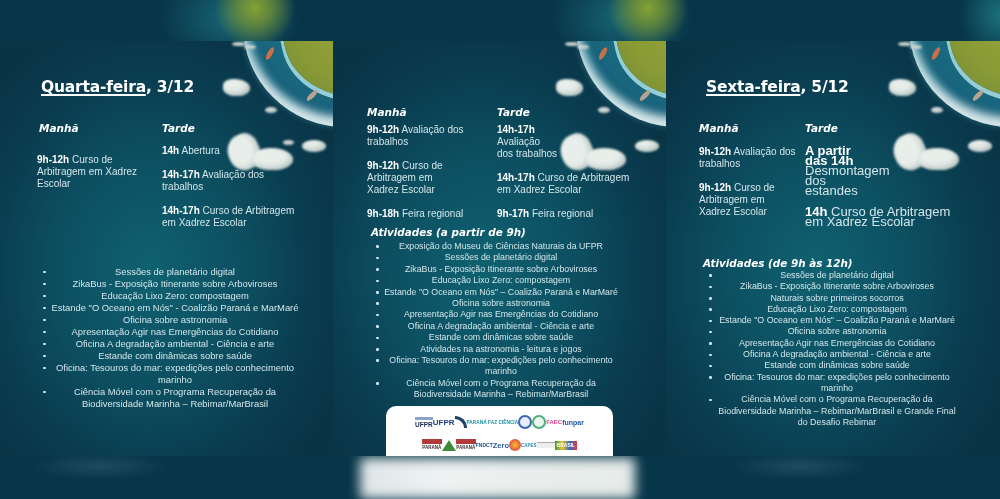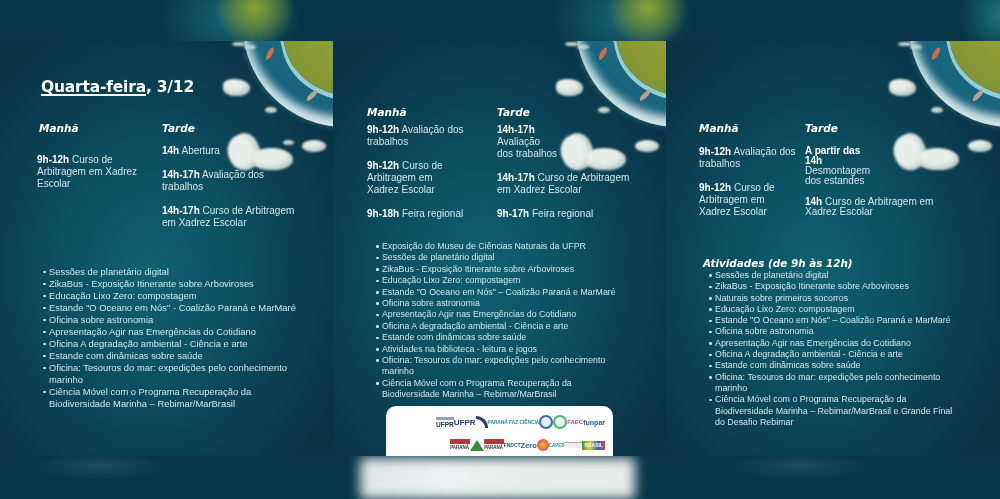--- a/index.html
+++ b/index.html
@@ -81,43 +81,43 @@
   .col-head {
     position: absolute; font-size: 10.5px; font-weight: bold; font-style: italic;
     color: #ffffff; line-height: 12px; white-space: nowrap;
     font-family: "DejaVu Sans", sans-serif;
   }
   .col {
     position: absolute; font-size: 10px; line-height: 12px; color: #d3e6ea;
   }
   .item { margin-bottom: 12px; }
   .item b { color: #ffffff; font-weight: bold; }
-  .small { font-size: 10px; line-height: 10px; }
+  .small { font-size: 13px; line-height: 10px; }
   .small .lbl { display: block; color: #ffffff; font-weight: bold; }
   .act-head {
     position: absolute; font-size: 10.4px; font-weight: bold; font-style: italic;
     color: #ffffff; line-height: 14px; white-space: nowrap;
     font-family: "DejaVu Sans", sans-serif;
   }
   ul.acts {
     position: absolute; list-style: none; font-size: 9.2px; color: #d3e6ea;
   }
-  ul.acts li { position: relative; padding-left: 6px; }
+  ul.acts li { position: relative; padding-left: 6px; text-align: center; }
   ul.acts li::before {
     content: ""; position: absolute; left: 0; top: 0.5em; width: 2.5px; height: 2.5px;
     border-radius: 50%; background: #d3e6ea;
   }
 
   
   .logo-card {
     position: absolute; left: 53px; top: 365px; width: 227px; height: 52px;
     background: #ffffff; border-radius: 10px 10px 0 0;
     padding: 6px 8px 0 8px;
   }
-  .logo-row { display: flex; justify-content: flex-end; align-items: center; height: 20px; }
+  .logo-row { display: flex; justify-content: center; align-items: center; height: 20px; }
   .logo { font-size: 6px; font-weight: bold; white-space: nowrap; line-height: 7px; text-align: center; }
   .lg-ufpr-seal { color: #1d2d5a; border-top: 3px solid #8aa3c8; padding-top: 1px; font-size: 6.5px; }
   .lg-ufpr { color: #1f3c8a; font-size: 8px; }
   .lg-wifi { width: 12px; height: 12px; border-radius: 0 12px 0 0; border-top: 3px solid #23406e; border-right: 3px solid #23406e; }
   .lg-parana-ciencia { color: #1a8fa0; font-size: 4.8px; text-align: left; }
   .lg-seal { width: 14px; height: 14px; border-radius: 50%; border: 2px solid #3b66b7; background: #e6eefa; }
   .lg-seal.green { border-color: #4fae7a; background: #e8f6ec; }
   .lg-faec { color: #e0408a; font-size: 6px; }
   .lg-funpar { color: #1c5aa6; font-size: 7px; }
   .lg-parana { color: #3a2a2a; font-size: 4.5px; border-top: 5px solid #b33a3a; width: 20px; }
@@ -203,31 +203,32 @@
     <div class="item"><b>9h-12h</b> <span>Curso de Arbitragem em Xadrez Escolar</span></div>
     <div class="item"><b>9h-18h</b> <span>Feira regional</span></div>
   </div>
 
   <div class="col" style="left:164px;top:83px;width:134px;">
     <div class="item" style="width:62px;"><b>14h-17h</b> <span>Avaliação dos trabalhos</span></div>
     <div class="item"><b>14h-17h</b> <span>Curso de Arbitragem em Xadrez Escolar</span></div>
     <div class="item"><b>9h-17h</b> <span>Feira regional</span></div>
   </div>
 
+  <div class="act-head" style="left:38px;top:184px;">Atividades (a partir de 9h)</div>
   <ul class="acts" style="left:43px;top:200px;width:244px;line-height:11.4px;font-size:8.8px;">
     <li>Exposição do Museu de Ciências Naturais da UFPR</li>
     <li>Sessões de planetário digital</li>
     <li>ZikaBus - Exposição Itinerante sobre Arboviroses</li>
     <li>Educação Lixo Zero: compostagem</li>
     <li>Estande "O Oceano em Nós" – Coalizão Paraná e MarMaré</li>
     <li>Oficina sobre astronomia</li>
     <li>Apresentação Agir nas Emergências do Cotidiano</li>
     <li>Oficina A degradação ambiental - Ciência e arte</li>
     <li>Estande com dinâmicas sobre saúde</li>
-    <li>Atividades na biblioteca - leitura e jogos</li>
+    <li>Atividades na astronomia - leitura e jogos</li>
     <li>Oficina: Tesouros do mar: expedições pelo conhecimento marinho</li>
     <li>Ciência Móvel com o Programa Recuperação da Biodiversidade Marinha – Rebimar/MarBrasil</li>
   </ul>
 
   <div class="logo-card">
     <div class="logo-row">
       <span class="logo lg-ufpr-seal">UFPR</span>
       <span class="logo lg-ufpr">UFPR</span>
       <span class="logo lg-wifi"></span>
       <span class="logo lg-parana-ciencia">PARANÁ FAZ CIÊNCIA</span>
@@ -257,20 +258,21 @@
     <div class="fish f2"></div>
   </div>
   <div class="cloud" style="left:232px;top:1px;width:14px;height:4px;"></div>
   <div class="cloud" style="left:244px;top:4px;width:12px;height:4px;"></div>
   <div class="cloud" style="left:223px;top:38px;width:27px;height:17px;border-radius:40% 60% 50% 50%;"></div>
   <div class="cloud" style="left:265px;top:66px;width:12px;height:6px;"></div>
   <div class="cloud" style="left:228px;top:93px;width:32px;height:36px;border-radius:50% 40% 50% 45%;transform:rotate(-25deg);"></div>
   <div class="cloud" style="left:253px;top:107px;width:40px;height:22px;border-radius:45% 55% 50% 40%;"></div>
   <div class="cloud" style="left:302px;top:99px;width:24px;height:12px;"></div>
 
+  <div class="title" style="left:40px;"><span class="u">Sexta-feira</span><span>, 5/12</span></div>
 
   <div class="col-head" style="left:33px;top:81px;">Manhã</div>
   <div class="col-head" style="left:139px;top:81px;">Tarde</div>
 
   <div class="col" style="left:33px;top:105px;width:97px;">
     <div class="item"><b>9h-12h</b> <span>Avaliação dos trabalhos</span></div>
     <div class="item"><b>9h-12h</b> <span>Curso de Arbitragem em Xadrez Escolar</span></div>
   </div>
 
   <div class="col small" style="left:139px;top:105px;width:158px;">

